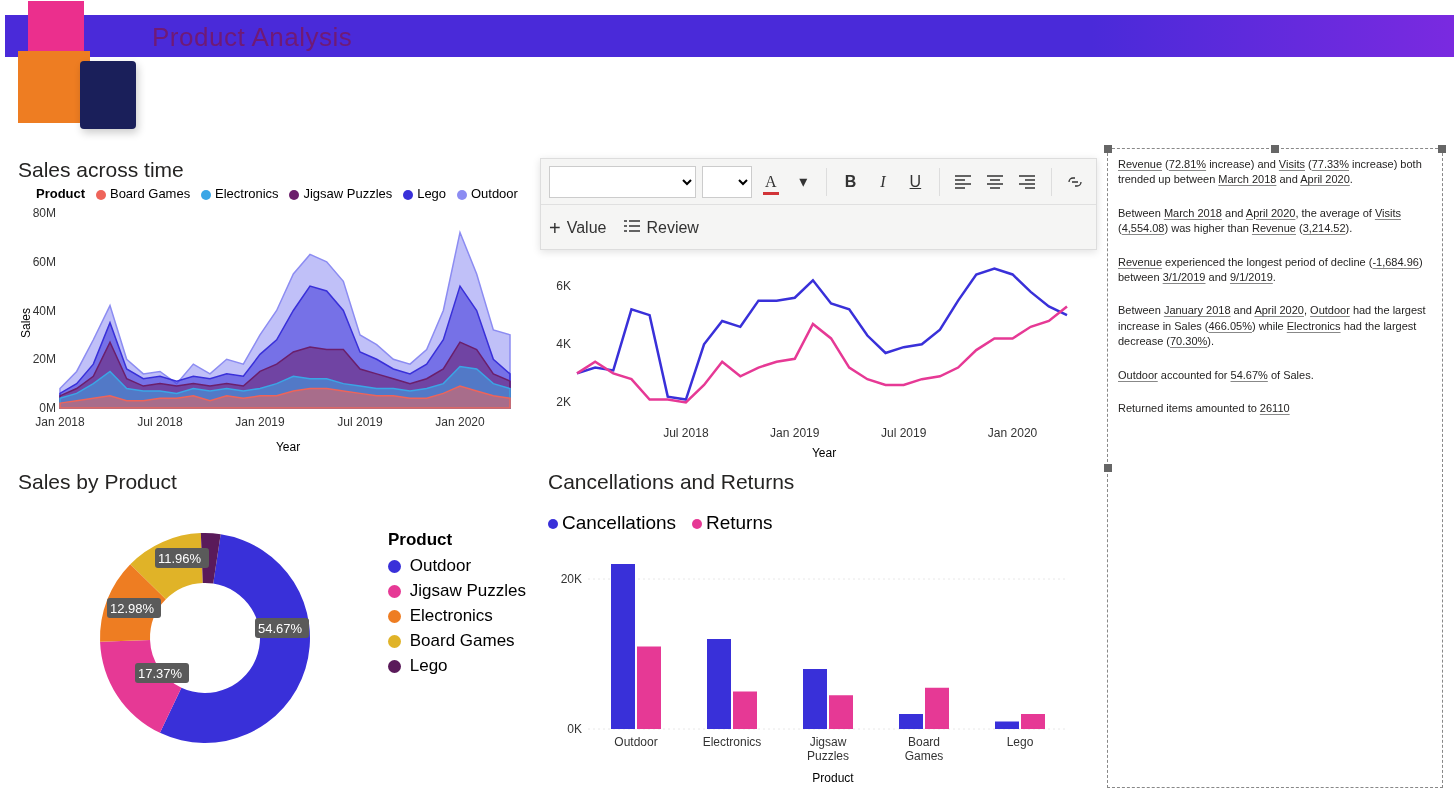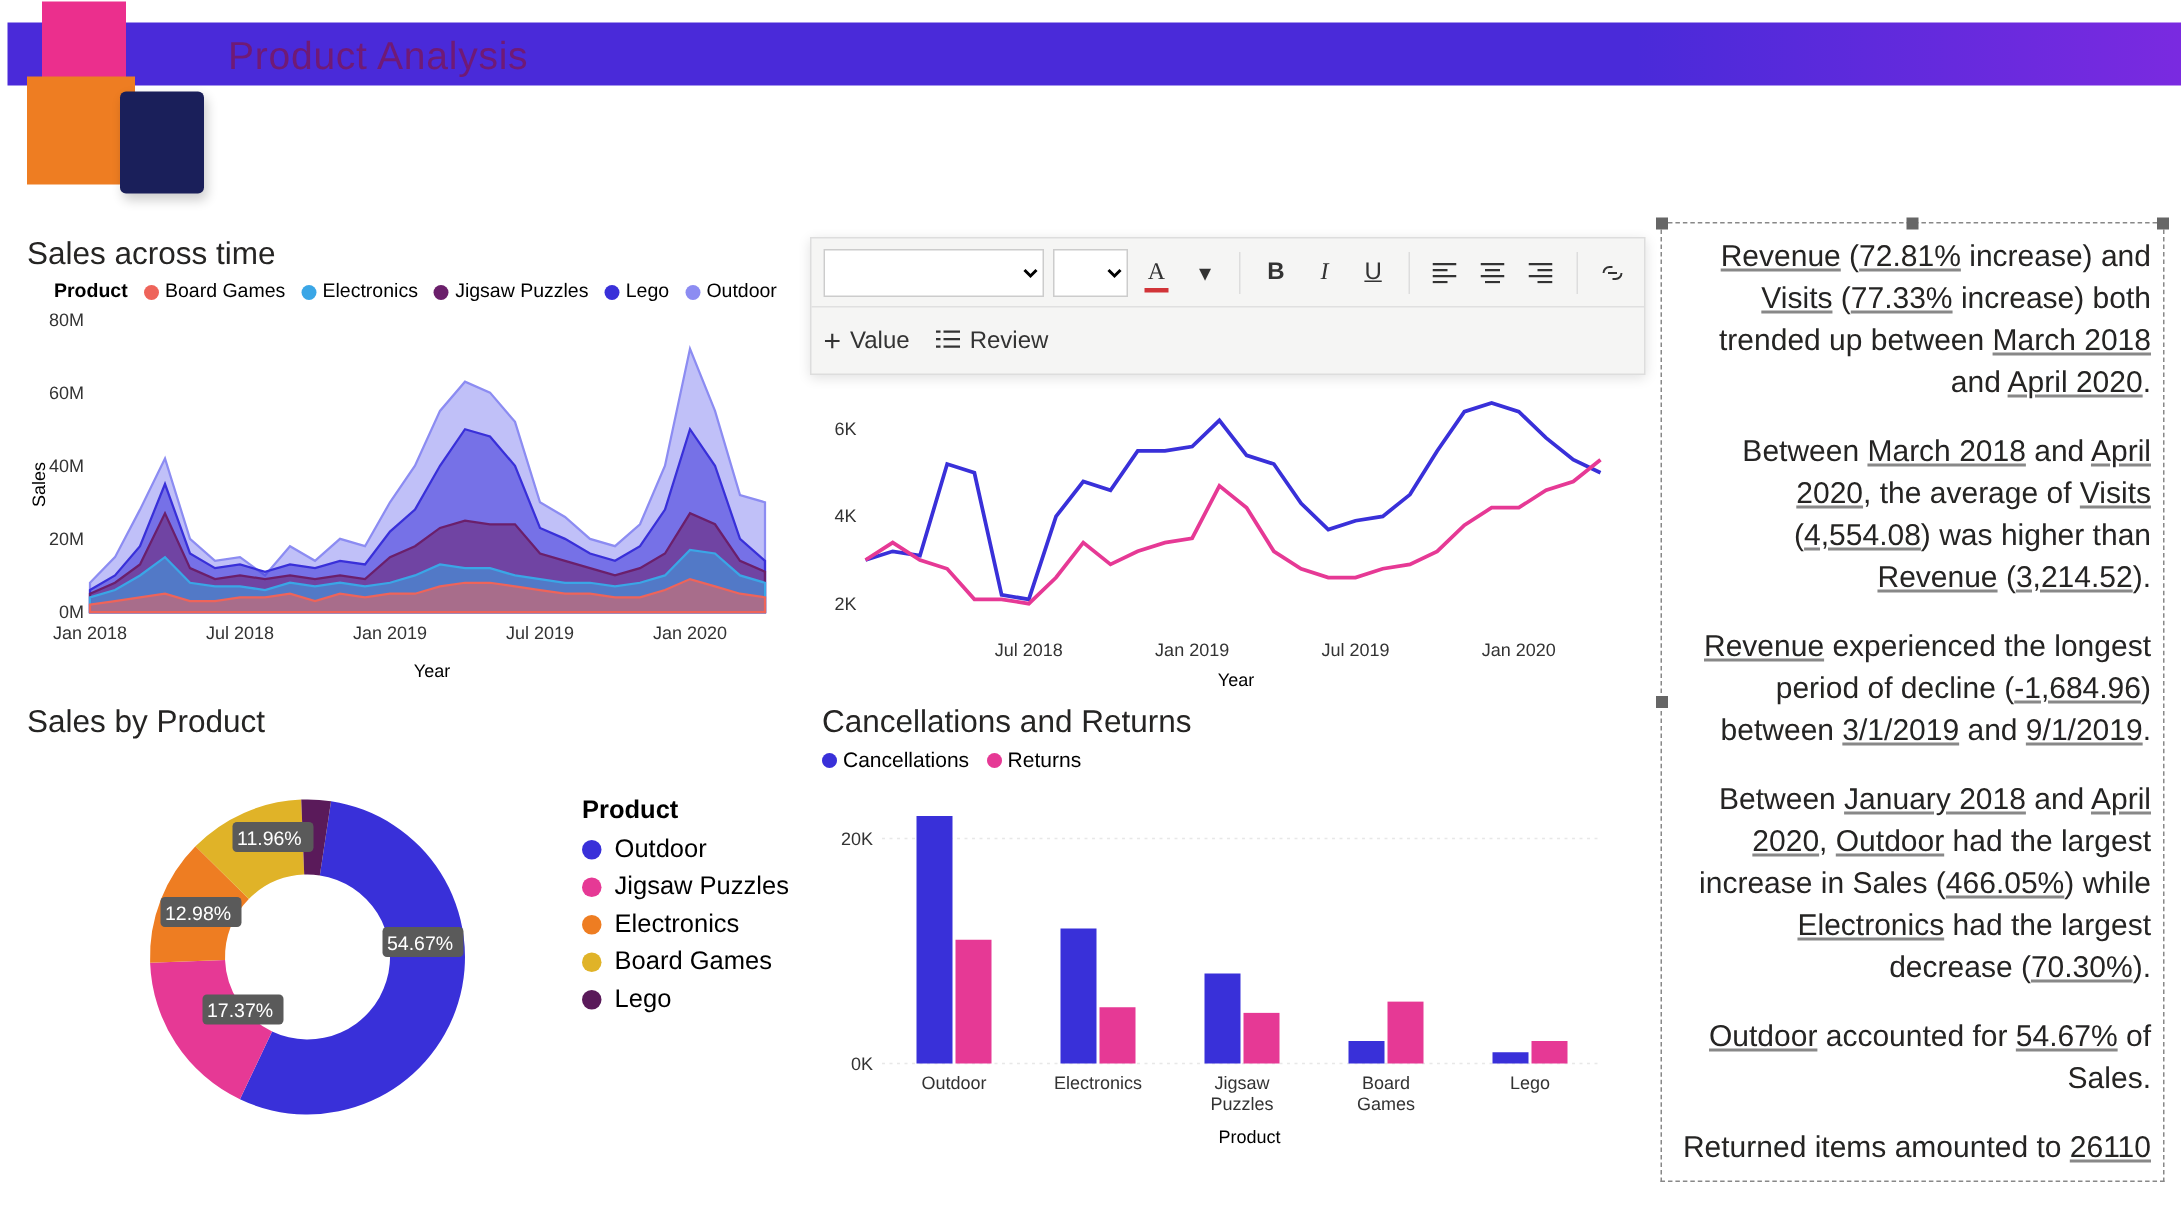--- a/index.html
+++ b/index.html
@@ -8,21 +8,21 @@
   .title { position:absolute; left:152px; top:22px; color:#701a75; font-size:26px; font-weight:400; letter-spacing:0.5px;}
   .logo { position:absolute; left:18px; top:3px; width:120px; height:120px; }
   .logo .sq1 { position:absolute; left:10px; top:-2px; width:56px; height:56px; background:#eb2f8d; }
   .logo .sq2 { position:absolute; left:0px; top:48px; width:72px; height:72px; background:#ee7d22; }
   .logo .sq3 { position:absolute; left:62px; top:58px; width:56px; height:68px; background:#1a1f5a; border-radius:4px; box-shadow:2px 4px 8px rgba(0,0,0,0.2);}
   .chart-title { font-size:21px; color:#252423; font-weight:400; margin-bottom:4px;}
   .axis-label { font-size:12px; color:#333; text-anchor:middle;}
   .tick { font-size:12px; fill:#333;}
   .legend-dot { display:inline-block; width:11px; height:11px; border-radius:50%; margin-right:4px; vertical-align:middle;}
   .small-legend .legend-dot{width:10px;height:10px;}
-  .insights { position:absolute; left:1118px; top:157px; width:320px; height:625px; font-size:20px; color:#252423; line-height:1.4; padding-right:4px; overflow:hidden;text-align:right;}
+  .insights { position:absolute; left:1118px; top:157px; width:320px; height:625px; font-size:11px; color:#252423; line-height:1.4; padding-right:4px; overflow:hidden;}
   .insights p { margin-bottom:18px;}
   .insights u { text-decoration-color:#888; text-underline-offset:2px;}
   .selected-box{position:absolute; left:1107px; top:148px; width:336px; height:640px; border:1px dashed #888;}
   .sel-handle{position:absolute; width:8px; height:8px; background:#666;}
   .toolbar { position:absolute; left:540px; top:158px; width:557px; height:92px; background:#f5f5f4; border:1px solid #ddd; box-shadow:0 2px 8px rgba(0,0,0,0.12);}
   .toolbar-row1 {display:flex; align-items:center; height:46px; padding:6px 8px; border-bottom:1px solid #e0e0e0; gap:6px;}
   .toolbar-row2 {display:flex; align-items:center; height:46px; padding:0 8px; gap:18px;}
   .tb-select { height:32px; background:#fff; border:1px solid #ccc; font-size:14px; padding:0 6px;}
   .tb-btn { width:28px; height:30px; display:flex; align-items:center; justify-content:center; color:#333; cursor:pointer;}
   .tb-sep { width:1px; height:28px; background:#ddd; margin:0 4px;}
@@ -129,21 +129,21 @@
         <div style="margin: 5px 0px; font-size: 17px;"><span class="legend-dot" style="width:13px;height:13px;background:#e63995"></span> Jigsaw Puzzles</div>
         <div style="margin: 5px 0px; font-size: 17px;"><span class="legend-dot" style="width:13px;height:13px;background:#ee7d22"></span> Electronics</div>
         <div style="margin: 5px 0px; font-size: 17px;"><span class="legend-dot" style="width:13px;height:13px;background:#e0b328"></span> Board Games</div>
         <div style="margin: 5px 0px; font-size: 17px;"><span class="legend-dot" style="width:13px;height:13px;background:#5a1a5a"></span> Lego</div>
       </div>
   </div>
 </div>
 
 <div class="chart-box" style="left:548px;top:470px;width:545px;">
   <div class="chart-title">Cancellations and Returns</div>
-  <div class="small-legend" style="font-size:14px;margin-top:4px;">
+  <div class="small-legend" style="font-size:19px;margin-top:18px;">
     <span class="legend-dot" style="background:#3930d9"></span><span>Cancellations</span>&nbsp;&nbsp;
     <span class="legend-dot" style="background:#e63995"></span><span>Returns</span>
   </div>
   <svg width="545" height="250">
     <g id="c4-plot" transform="translate(40,15)">
         <line x1="0" x2="480" y1="180" y2="180" class="grid-line"></line>
         <line x1="0" x2="480" y1="30" y2="30" class="grid-line"></line>
         <rect x="23" y="15" width="24" height="165" fill="#3930d9"></rect>
         <rect x="49" y="97.5" width="24" height="82.5" fill="#e63995"></rect>
         <rect x="119" y="90" width="24" height="90" fill="#3930d9"></rect>

